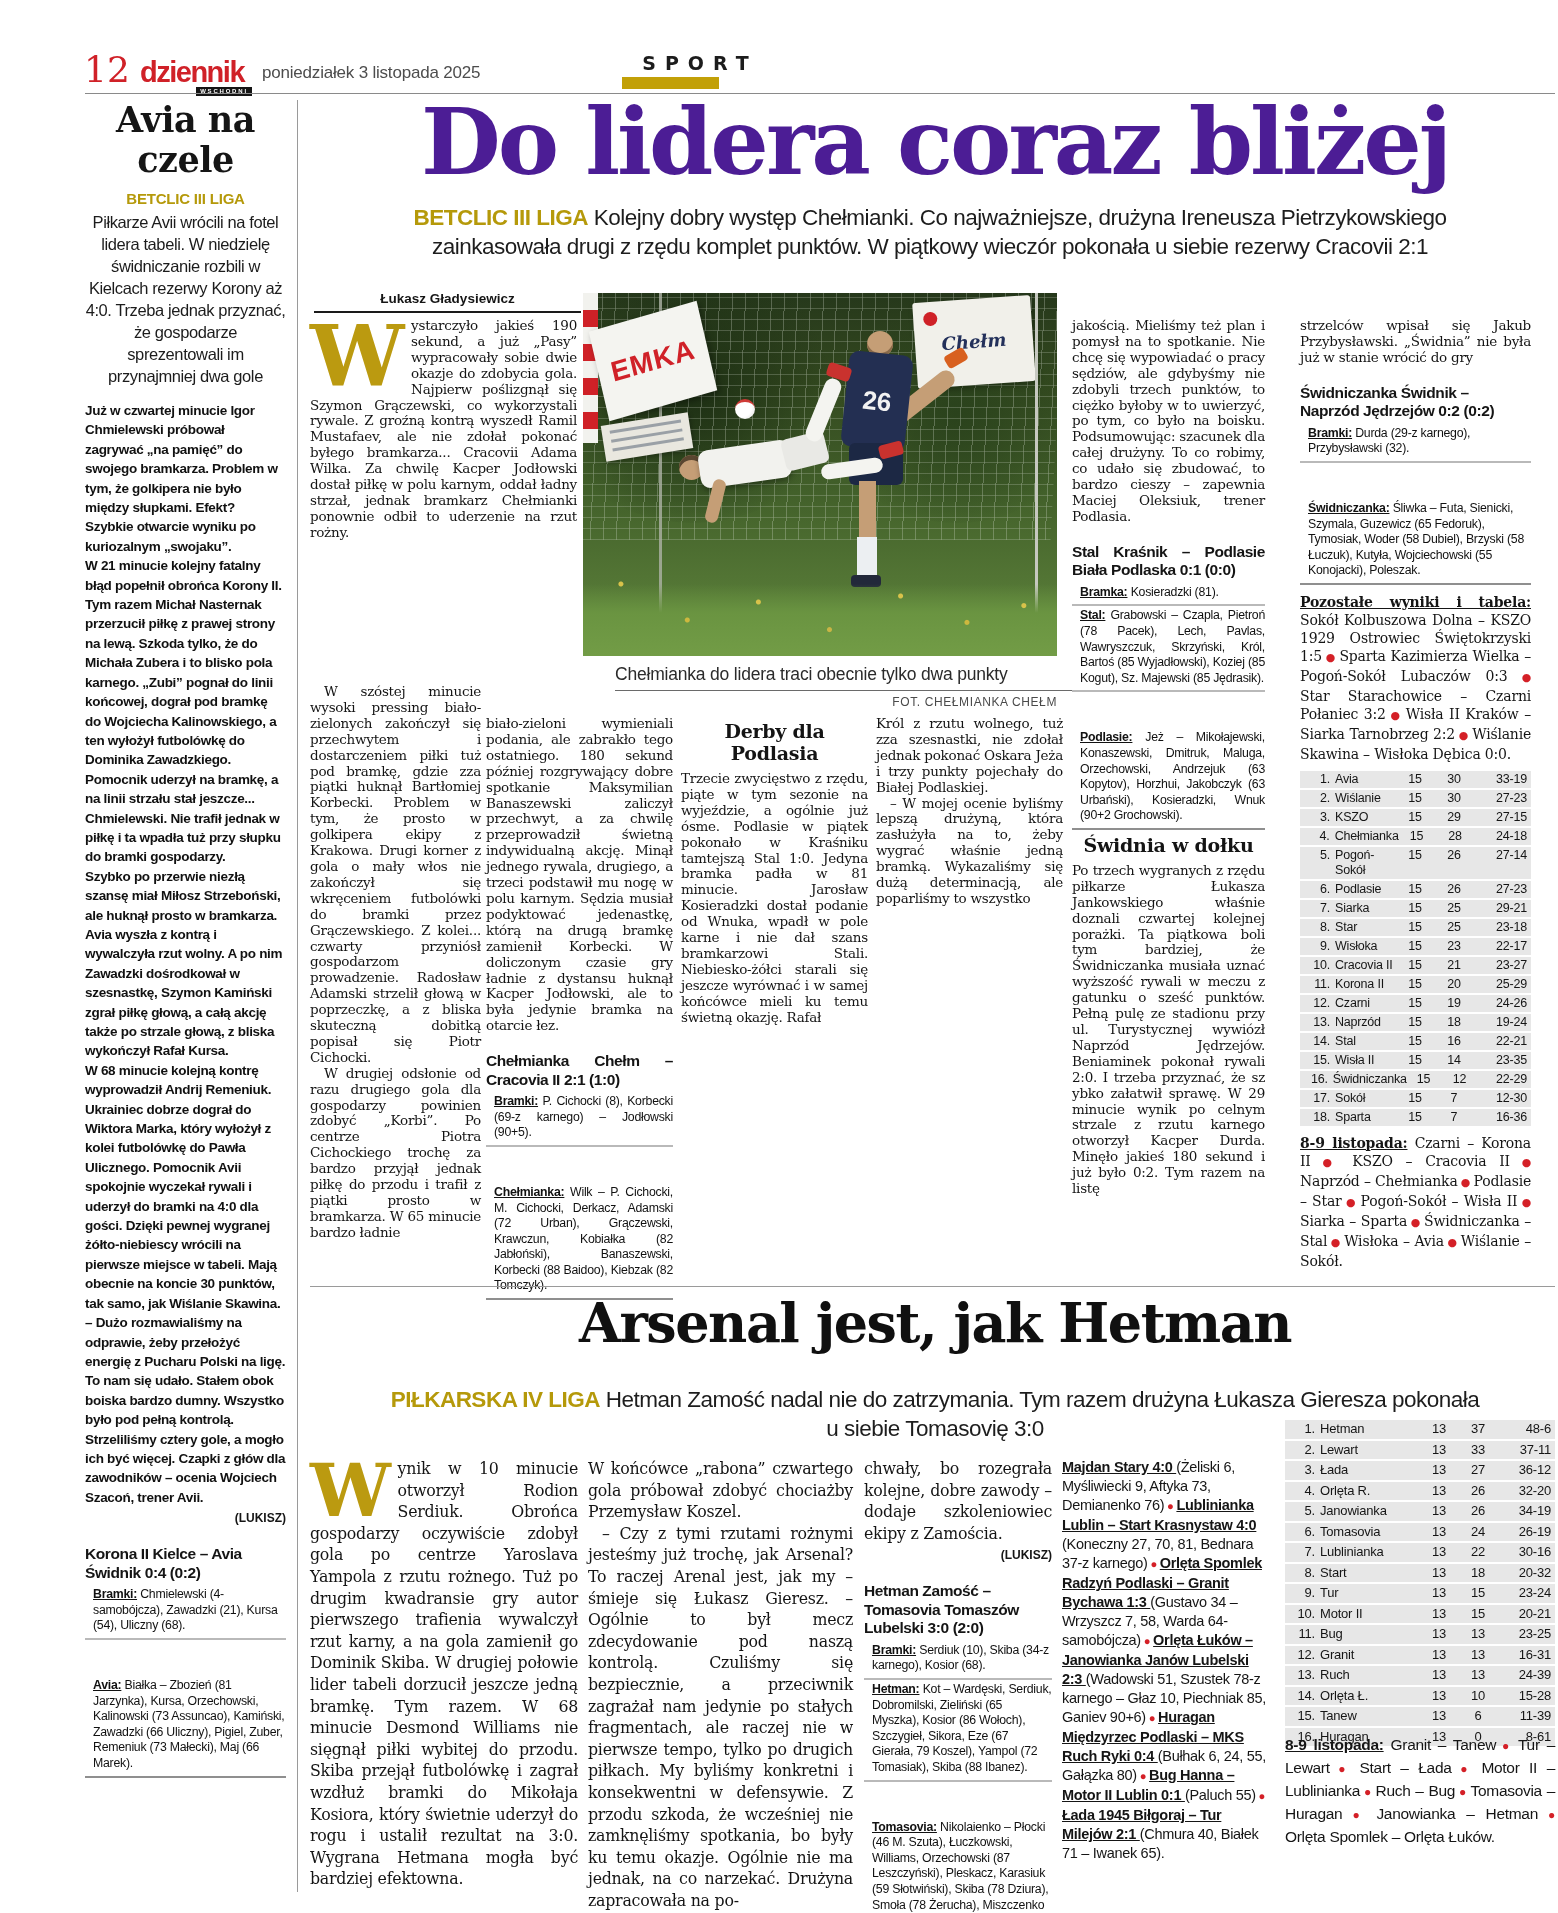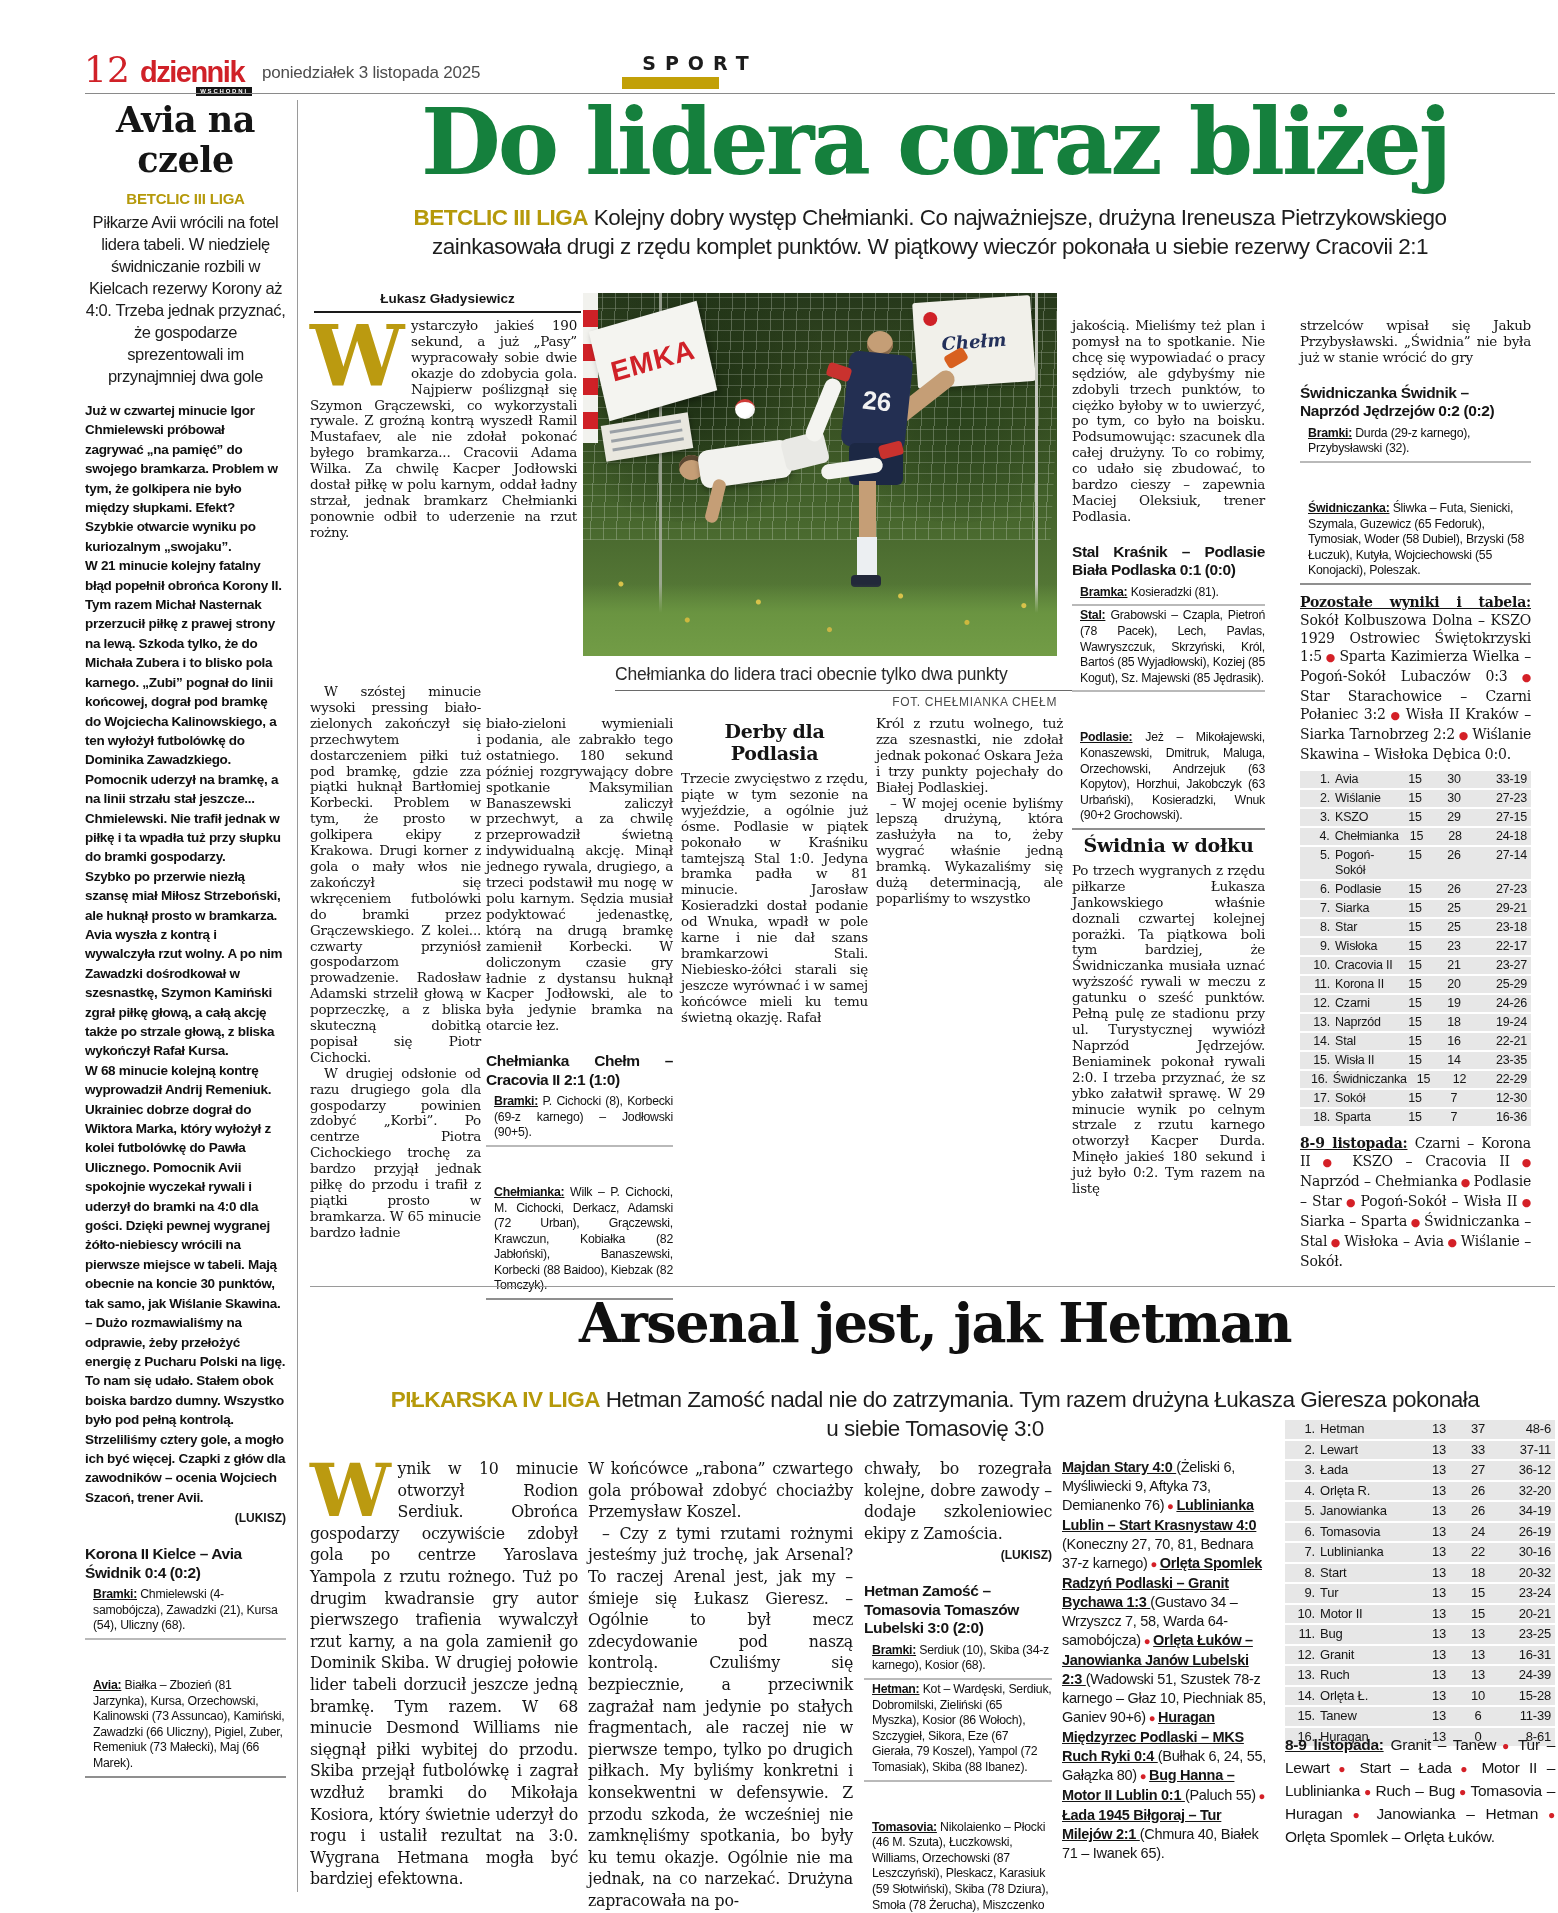--- a/index.html
+++ b/index.html
@@ -29,21 +29,21 @@
       text-align:center;color:#1c1c1c;margin-bottom:14px;}
   .sb-body p{margin:0;font:700 13.5px/19.4px "Liberation Sans",sans-serif;letter-spacing:-0.3px;color:#111;}
   .signoff{text-align:right;font:700 12px/18px "Liberation Sans",sans-serif;margin:2px 0 6px;}
   
   .mbox-title{font:700 15.5px/18.5px "Liberation Sans",sans-serif;letter-spacing:-0.4px;margin:18px 0 3px;}
   .mbox-row{font:400 12.3px/15.6px "Liberation Sans",sans-serif;letter-spacing:-0.25px;color:#111;
       padding:2px 0 4px 8px;border-bottom:2px solid #b9b9b9;}
   .mbox-row:last-child{border-bottom:2px solid #8f8f8f;margin-top:36px;}
   
   #headline1{left:330px;top:94px;width:1210px;text-align:center;
-      font:700 92px/1.05 "DejaVu Serif",serif;letter-spacing:-3px;color:#15803d;}
+      font:700 92px/1.05 "DejaVu Serif",serif;letter-spacing:-3px;color:#4c1d95;}
   #lede1{left:375px;top:203px;width:1110px;text-align:center;
       font:400 22.5px/29px "Liberation Sans",sans-serif;letter-spacing:-0.5px;color:#1d1d1d;}
   #byline{left:314px;top:290px;width:267px;text-align:center;font:700 13.5px/18px "Liberation Sans",sans-serif;
       border-bottom:2px solid #1a1a1a;padding-bottom:3px;}
   .serif13{font:400 13.5px/15.9px "DejaVu Serif",serif;letter-spacing:-0.25px;text-align:justify;color:#141414;}
   .serif13 p{margin:0;}
   .ind{text-indent:14px;}
   .dcap{float:left;font:700 84px/66px "DejaVu Serif",serif;color:#bb9a10;margin:6px 7px 0 0;}
   .dcap2{float:left;font:700 72px/56px "DejaVu Serif",serif;color:#bb9a10;margin:5px 7px 0 0;}
   .subhead{font:700 19px/22px "DejaVu Serif",serif;text-align:center;margin:4px 0 7px;text-indent:0;}

